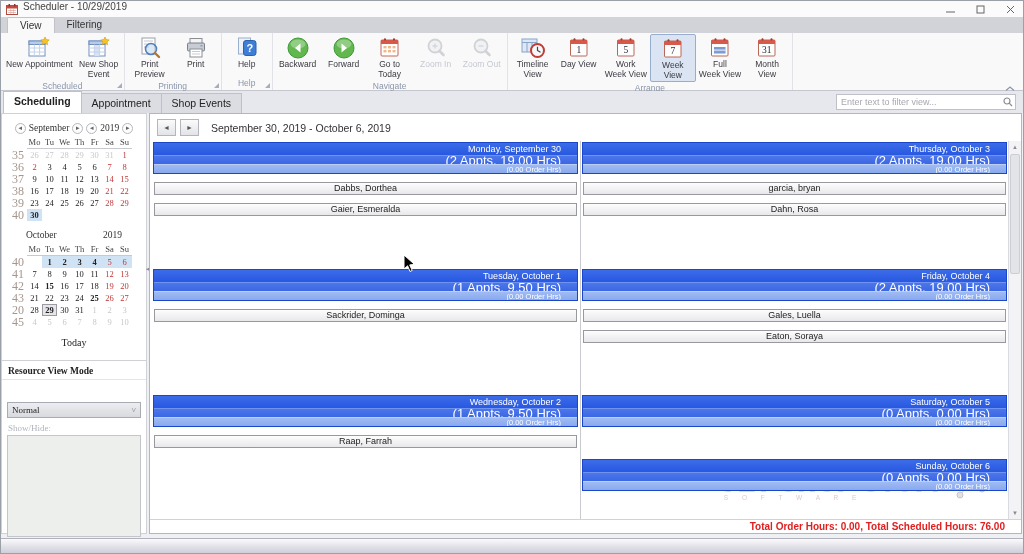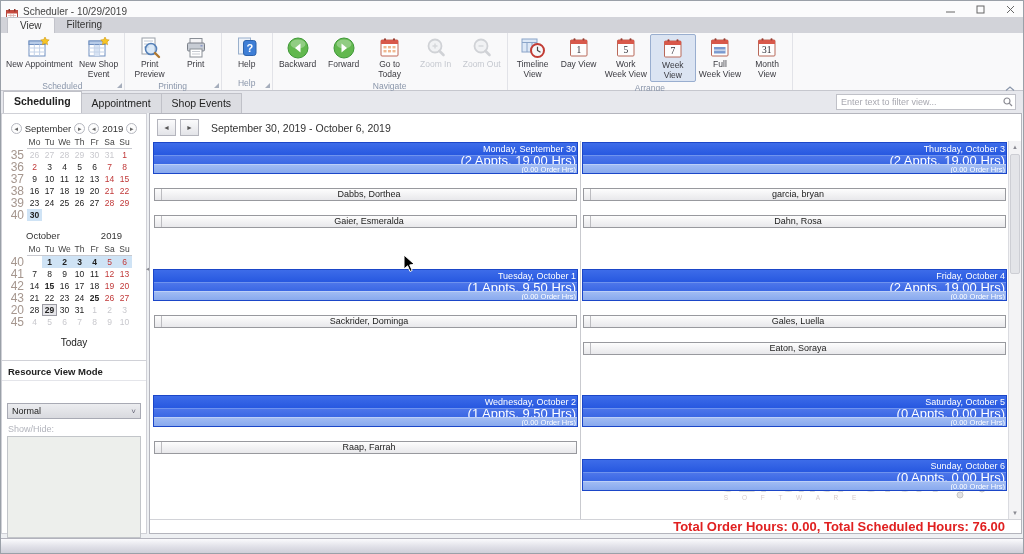--- a/index.html
+++ b/index.html
@@ -1,21 +1,21 @@
 <!DOCTYPE html>
 <html><head>
 <meta charset="utf-8">
 <style>
   html,body{margin:0;padding:0;}
   body{font-family:"Liberation Sans",sans-serif;background:#eef0f3;-webkit-font-smoothing:antialiased;}
   #app{position:relative;width:1024px;height:554px;background:#eef0f3;overflow:hidden;border:1px solid #9aa0a8;box-sizing:border-box;}
   *,*::before,*::after{box-sizing:border-box;}
 
   
-  .titlebar{position:absolute;left:0;top:0;width:1024px;height:16px;background:#fbfbfc;display:flex;align-items:flex-end;padding-left:5px;}
+  .titlebar{position:absolute;left:0;top:0;width:1024px;height:16px;background:#fbfbfc;display:flex;align-items:flex-start;padding-left:5px;}
   .titlebar .app-icon{width:12px;height:11px;margin-right:5px;}
   .titlebar .title{font-size:10px;color:#444;}
   .win-controls{position:absolute;right:0;top:0;height:16px;display:flex;}
   .win-btn{width:30px;height:16px;display:flex;align-items:center;justify-content:center;color:#666;}
   .win-btn svg{display:block;}
 
   
   .ribbon-tabs{position:absolute;left:0;top:16px;width:1024px;height:16px;background:#d2d3d9;display:flex;align-items:flex-end;padding-left:6px;}
   .r-tab{font-size:10px;color:#333;padding:2px 12px 2px 12px;height:16px;line-height:12px;}
   .r-tab.active{background:#f9f9fa;border:1px solid #c2c3ca;border-bottom:none;border-radius:2px 2px 0 0;}
@@ -35,21 +35,21 @@
   
   .viewtabs{position:absolute;left:0;top:90px;width:1024px;height:22px;background:#e7e8ed;display:flex;align-items:flex-end;padding-left:2px;}
   .v-tab{font-size:10.5px;color:#222;padding:3px 10px;border:1px solid #c0c1c8;border-bottom:none;background:#dcdde2;margin-right:-1px;height:20px;}
   .v-tab.active{background:#fff;font-weight:bold;height:22px;}
   .filterbox{position:absolute;right:7px;top:93px;width:180px;height:16px;background:#fff;border:1px solid #c0c1c8;display:flex;align-items:center;}
   .filterbox input{flex:1;border:none;outline:none;font-size:9px;color:#555;padding:0 4px;font-family:"Liberation Sans",sans-serif;background:transparent;}
   .filterbox input::placeholder{color:#a8a8b0;}
   .filterbox .s-ic{width:14px;display:flex;align-items:center;justify-content:center;}
 
   
-  .side{position:absolute;left:0;top:112px;width:146px;height:421px;background:#fff;border:1px solid #d0d1d7;}
+  .side{position:absolute;left:0;top:112px;width:146px;height:421px;background:#fff;border:1px solid #d0d1d7;font-family:Liberation Serif, serif;}
   .cal{margin-top:6px;}
   .cal-hdr{display:flex;align-items:center;justify-content:center;gap:3px;height:16px;font-size:9.5px;color:#333;}
   .cal-hdr.noarrows{justify-content:space-between;padding:0 24px;}
   .cal-nav{width:11px;height:11px;border:1px solid #b6b8c0;border-radius:50%;font-size:7px;line-height:9px;text-align:center;color:#666;background:#fdfdfd;}
   .cal-grid{display:grid;grid-template-columns:18px repeat(7,15px);margin-left:7px;}
   .cal-grid .dow{font-size:8.5px;color:#444;text-align:center;height:13px;line-height:13px;border-bottom:1px solid #c8c9cf;}
   .cal-grid .dow.empty{border-bottom:none;}
   .cal-grid .wn{font-size:12px;color:#a5968e;text-align:right;padding-right:3px;height:12px;line-height:12px;}
   .cal-grid .dc{font-size:8.5px;color:#222;text-align:center;height:12px;line-height:12px;}
   .dc.red{color:#c03838;}
@@ -70,30 +70,30 @@
   .sch-hdr{position:absolute;left:0;top:0;right:0;height:27px;display:flex;align-items:center;padding-left:7px;}
   .nav-btn{width:19px;height:17px;border:1px solid #b4b5bd;background:linear-gradient(#fbfbfc,#e3e4e8);font-size:7px;color:#555;text-align:center;line-height:15px;margin-right:4px;}
   .range-lbl{font-size:10.5px;color:#333;margin-left:8px;}
   .sch-grid{position:absolute;left:0;top:27px;right:13px;bottom:14px;overflow:hidden;}
   .col-divider{position:absolute;top:0;bottom:0;width:1px;background:#c9cacf;}
   .day-cell{position:absolute;}
   .day-hdr{margin:0 1px;border:1px solid #1b46c8;cursor:pointer;}
   .dh1{height:12px;background:linear-gradient(#3d6ce9,#2758e0);font-size:9px;line-height:12px;}
   .dh2{height:9px;background:linear-gradient(#4d76ea,#3a67e4);font-size:13px;line-height:9px;border-top:1px solid #6f93ee;}
   .dh3{height:9px;background:linear-gradient(#a0bbf3,#88a9ee);font-size:7.5px;line-height:9px;border-top:1px solid #bccff7;}
-  .dh1,.dh2,.dh3{color:#fff;text-align:right;padding-right:1px;white-space:nowrap;overflow:hidden;}
+  .dh1,.dh2,.dh3{color:#fff;text-align:right;padding-right:16px;white-space:nowrap;overflow:hidden;}
   .appts{margin-top:2px;}
-  .appt{height:13px;margin:14px 2px 2px 2px;border:1px solid #98999e;background:linear-gradient(#fdfdfd,#e8e8eb);display:flex;cursor:pointer;}
+  .appt{height:13px;margin:8px 2px 2px 2px;border:1px solid #98999e;background:linear-gradient(#fdfdfd,#e8e8eb);display:flex;cursor:pointer;flex-direction:column;}
   .appt-strip{width:7px;border-right:1px solid #bcbcc0;}
   .appt-lb{flex:1;text-align:center;font-size:9px;line-height:11px;color:#222;overflow:hidden;white-space:nowrap;}
   .vscroll{position:absolute;top:27px;right:0;width:13px;bottom:14px;background:#f3f3f5;border-left:1px solid #dadbe0;}
   .vs-btn{position:absolute;left:0;width:12px;height:12px;background:#f3f3f5;color:#8a8a92;font-size:6px;text-align:center;line-height:12px;}
   .vs-thumb{position:absolute;left:1px;top:13px;width:10px;height:120px;background:#e3e4e8;border:1px solid #cdced4;border-radius:2px;}
   .totalsbar{position:absolute;left:0;right:0;bottom:0;height:14px;border-top:1px solid #d2d3d8;background:#fff;display:flex;align-items:center;justify-content:flex-end;padding-right:16px;}
-  .totals-txt{font-size:13px;font-weight:bold;color:#e02020;}
+  .totals-txt{font-size:10px;font-weight:bold;color:#e02020;}
   .watermark{position:absolute;right:60px;bottom:18px;text-align:right;}
   .wm-title{font-size:25px;font-weight:bold;letter-spacing:1px;color:#e7e7e7;-webkit-text-stroke:1.2px #bdbdbd;font-family:"Liberation Sans",sans-serif;line-height:22px;}
   .wm-sub{font-size:6.5px;letter-spacing:6px;color:#d8cccc;text-align:left;padding-left:6px;margin-top:1px;}
   .wm-dots{position:absolute;right:16px;bottom:14px;}
   .splitter-arrow{position:absolute;left:145px;top:264px;font-size:7px;color:#8a8a92;}
 
   
   .statusbar{position:absolute;left:0;top:537px;width:1024px;height:17px;background:linear-gradient(#fbfbfd,#e2e2e9 45%,#c9c9d4);border-top:1px solid #b2b2bc;}
 
   .cursor{position:absolute;left:402px;top:253px;}

